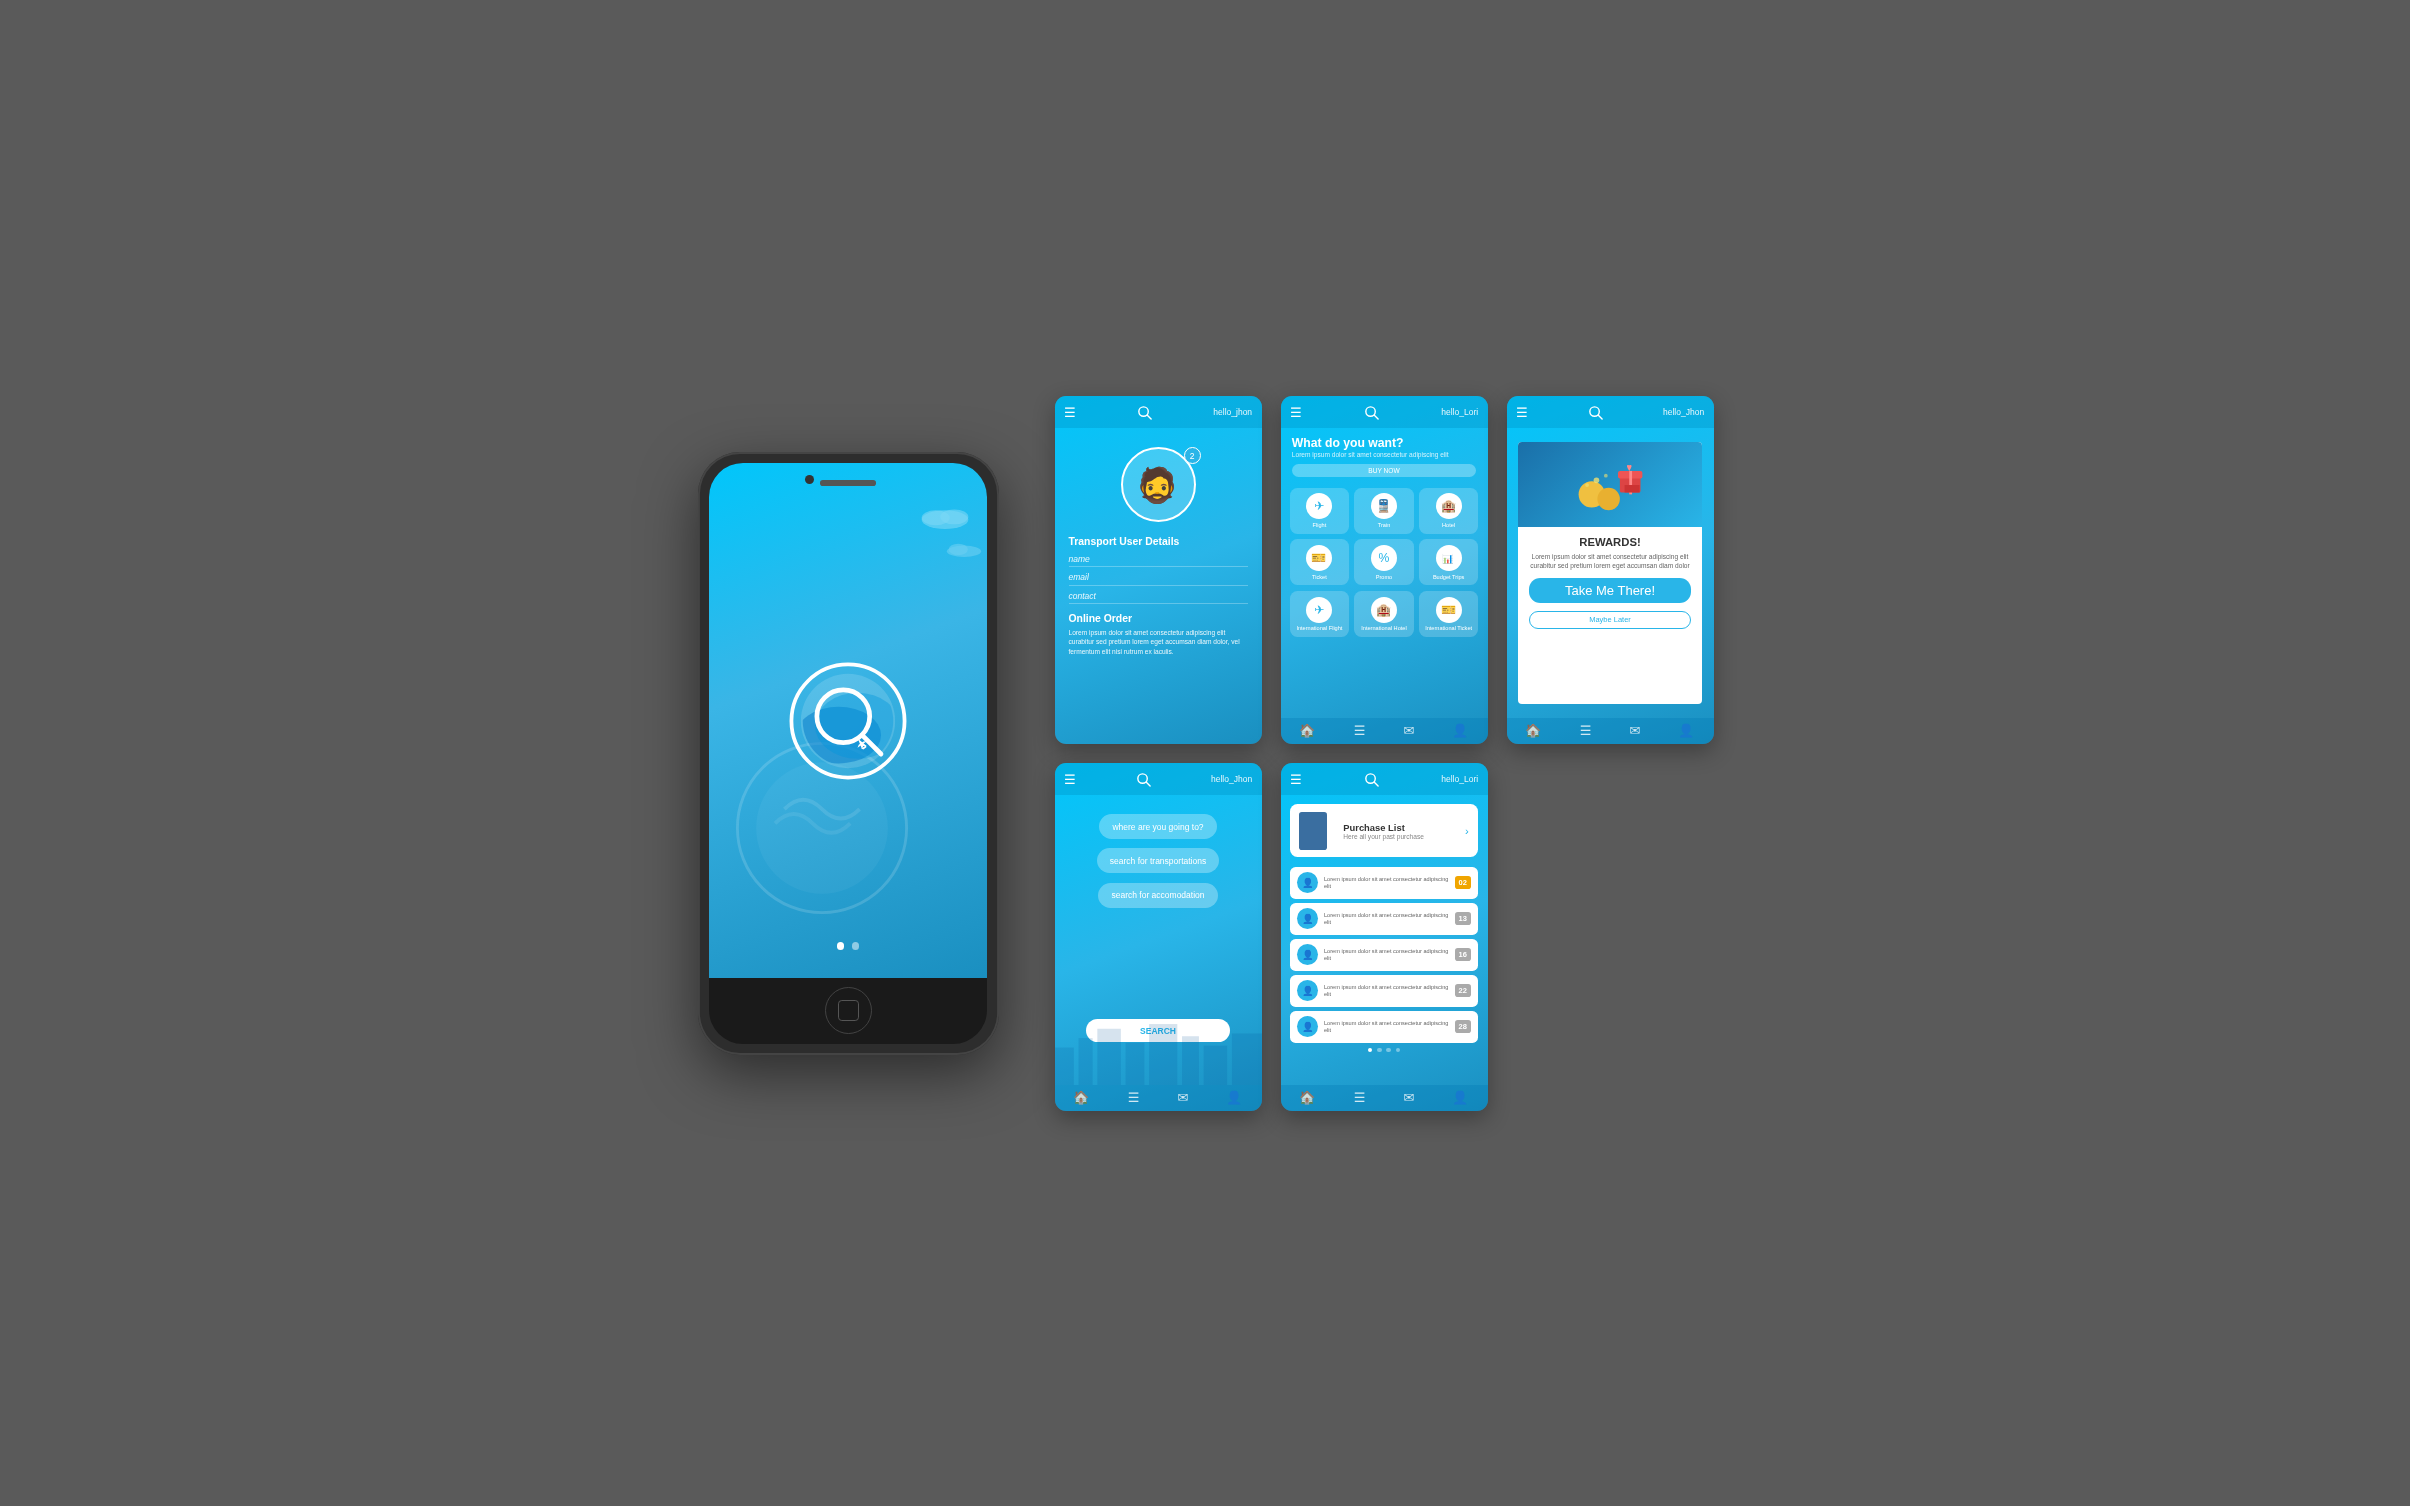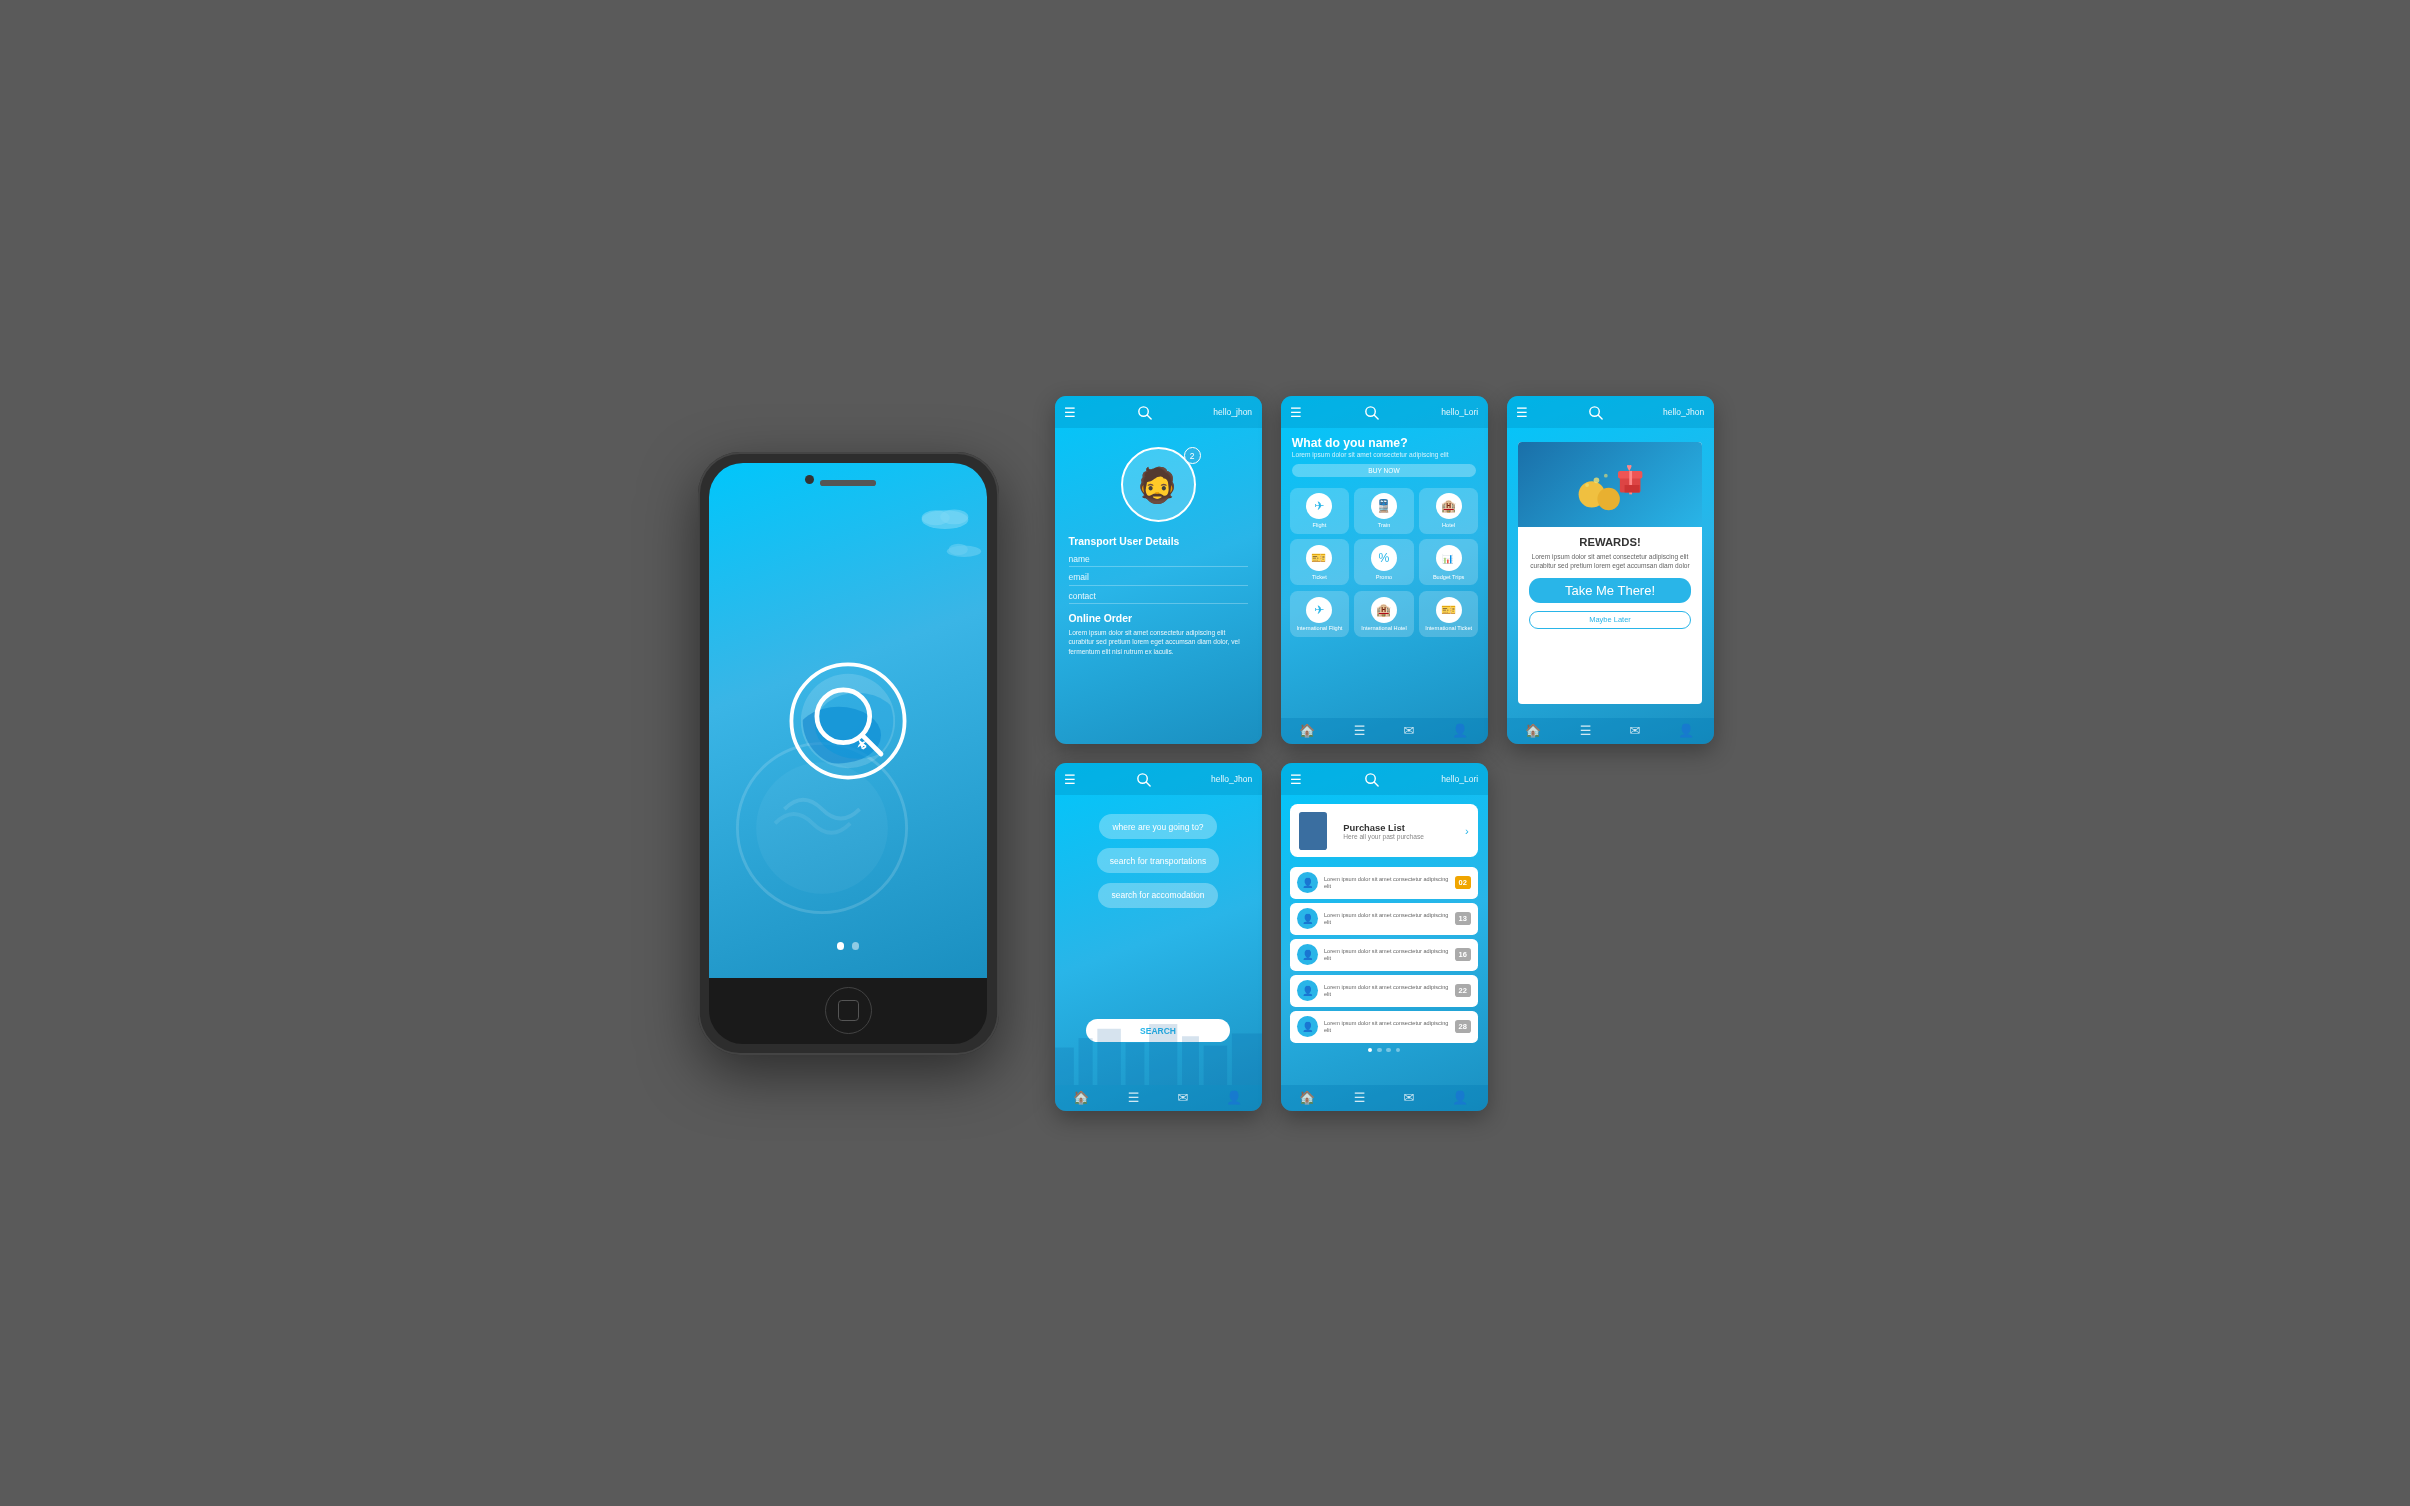--- a/index.html
+++ b/index.html
@@ -242,20 +242,21 @@
       font-size: 10.4px;
       font-weight: bold;
       margin-bottom: 3.8px;
     }
     .profile-field {
       font-size: 8.5px;
       opacity: 0.9;
       border-bottom: 0.9px solid rgba(255,255,255,0.3);
       padding: 2.8px 0;
       margin-bottom: 1.9px;
+      font-style: italic;
     }
 
     
     .home-title {
       color: white;
       font-size: 12.2px;
       font-weight: bold;
       padding: 7.5px 11.3px 1.9px;
     }
     .home-subtitle {
@@ -609,21 +610,21 @@
 
     <div class="screen-card">
       <div class="screen-header">
         <span class="menu-icon">☰</span>
         <svg width="17" height="17" viewBox="0 0 18 18">
           <circle cx="8" cy="8" r="5" fill="none" stroke="white" stroke-width="1.5"></circle>
           <line x1="12" y1="12" x2="16" y2="16" stroke="white" stroke-width="1.5" stroke-linecap="round"></line>
         </svg>
         <span class="hello-text">hello_Lori</span>
       </div>
-      <div class="home-title">What do you name?</div>
+      <div class="home-title">What do you want?</div>
       <div class="home-subtitle">Lorem ipsum dolor sit amet consectetur adipiscing elit</div>
       <button class="home-btn-sm">BUY NOW</button>
       <div class="icon-grid">
         <div class="icon-item">
           <div class="icon-circle">✈</div>
           <span class="icon-label">Flight</span>
         </div>
         <div class="icon-item">
           <div class="icon-circle">🚆</div>
           <span class="icon-label">Train</span>

